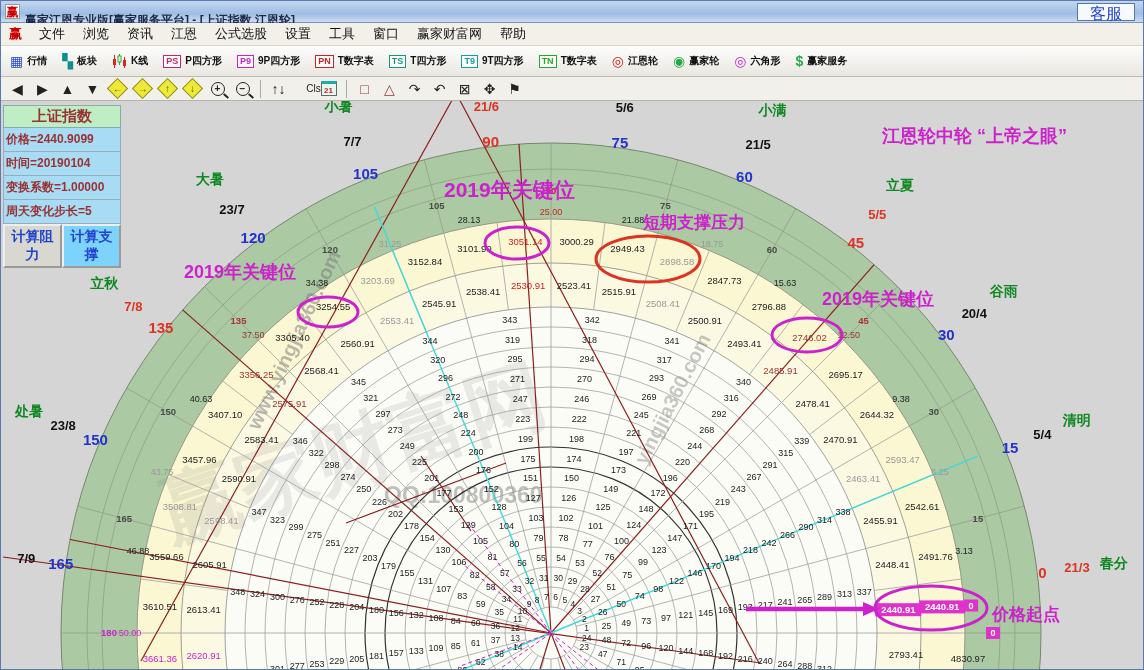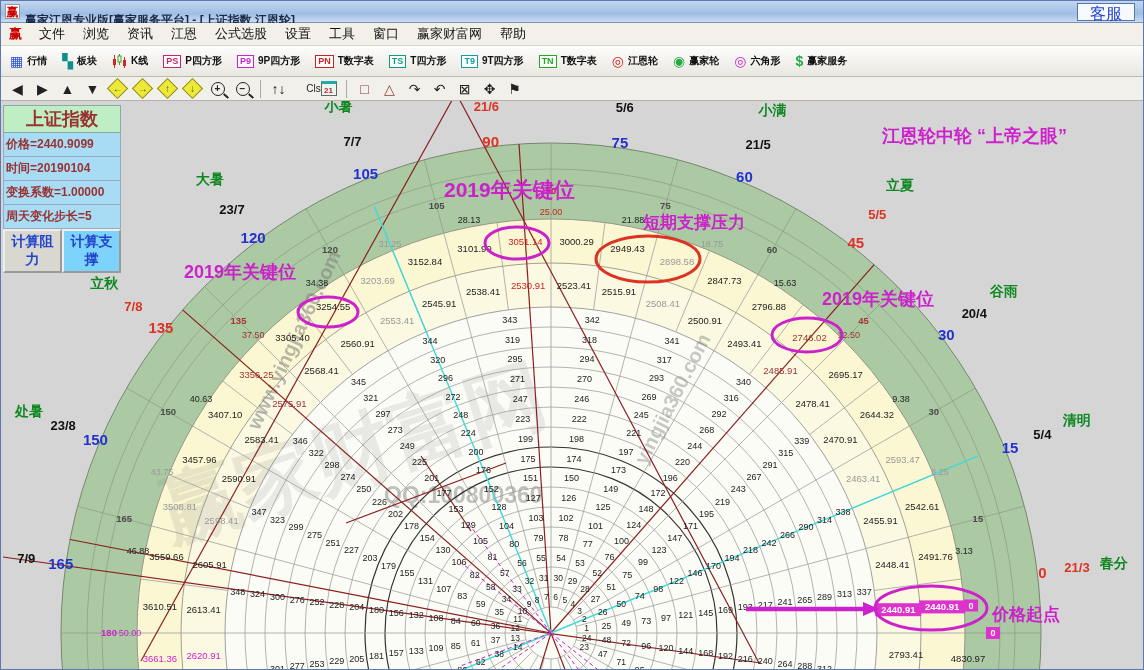--- a/index.html
+++ b/index.html
@@ -47,21 +47,21 @@
     color:#c22; text-align:center; line-height:13px; border-top:3px solid #2aa; }
   .clstxt { font-size:10px; color:#222;padding-left:20px; }
   .drawglyph { color:#993333; }
 
   
   .chart { position:absolute; left:0; top:100px; width:1144px; height:570px; background:#d5d5d5; overflow:hidden; }
   .chart svg { position:absolute; left:0; top:0; }
 
   
   .panel { position:absolute; left:2px; top:4px; width:118px; font-weight:bold; z-index:5; }
-  .panel-title { background:#bfeec4; color:#993333; font-size:18px; text-align:center;
+  .panel-title { background:#bfeec4; color:#993333; font-size:15px; text-align:center;
     border:1px solid #8aa; padding:1px 0; }
   .panel-row { background:#a8dcf5; color:#993333; font-size:12px; padding:3px 2px;
     border:1px solid #9ab; border-top:none; white-space:nowrap; overflow:hidden; }
   .panel-btns { display:flex; }
   .panel-btn { flex:1; font-size:14px; font-weight:bold; color:#2244cc; padding:2px 0; text-align:center;
     border:2px outset #eee; background:#d8d8d0; cursor:pointer; }
   .panel-btn.alt { background:#7dd3fc; }
 </style>
 </head>
 <body>

